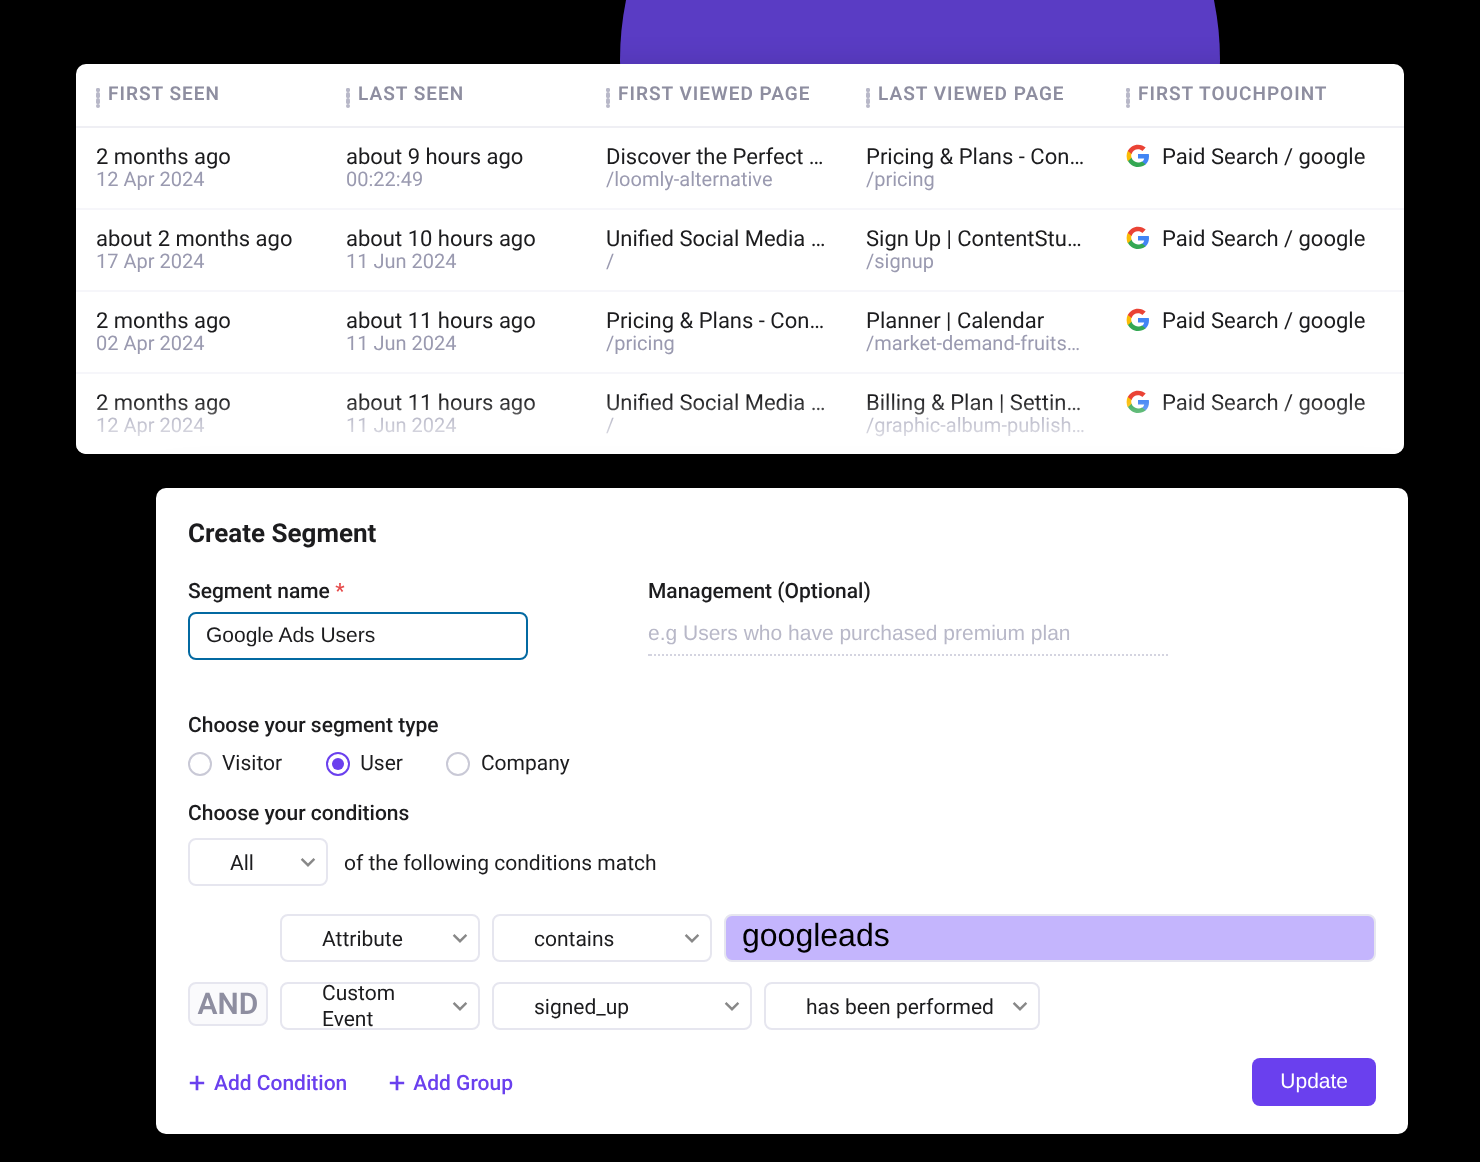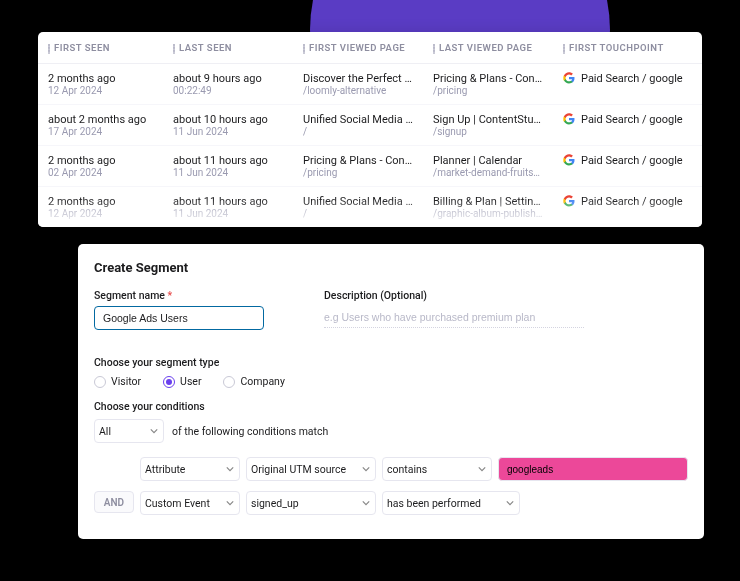--- a/index.html
+++ b/index.html
@@ -95,38 +95,38 @@
   .radio{
     width:12px;height:12px;border-radius:50%;border:1.5px solid #c9c9d6;display:inline-block;position:relative;
   }
   .radio.checked{border-color:#6a40ee}
   .radio.checked::after{
     content:"";position:absolute;top:2px;left:2px;width:6px;height:6px;border-radius:50%;background:#6a40ee;
   }
   .cond-row{display:flex;align-items:center;gap:8px;margin:6px 0 14px 0;font-size:10.5px;color:#1c1c1e}
   .select{
     height:24px;border:1px solid #e6e6ef;border-radius:4px;background:#fff;
-    font-size:10.5px;padding:0 18px 0 4px;position:relative;display:flex;align-items:center;color:#1c1c1e;
+    font-size:10.5px;padding:0 18px 0 20px;position:relative;display:flex;align-items:center;color:#1c1c1e;
   }
   .select .chev{
     position:absolute;right:5px;top:50%;transform:translateY(-50%);
   }
   .chev svg{width:8px;height:8px;display:block}
   .rules{margin-left:46px}
   .rule{display:flex;gap:6px;margin-bottom:10px}
   .sel{flex:0 0 auto}
   .w1{width:100px}.w2{width:130px}.w3{width:110px}
   .val{
     flex:1;height:24px;border:1px solid #e6e6ef;border-radius:4px;
-    font-size:10px;padding:1px 8px;background:#ec4899
+    font-size:16px;padding:1px 8px;background:#c4b5fd
   }
   .and-chip{
     width:40px;text-align:left;
     height:22px;border:1px solid #e6e6ef;border-radius:4px;
-    font-size:10px;font-weight:600;color:#8e8ea0;background:#fafafc;
+    font-size:15px;font-weight:600;color:#8e8ea0;background:#fafafc;
     display:flex;align-items:center;justify-content:center;margin-right:0
   }
   .footer{display:flex;align-items:center;justify-content:space-between;margin-top:14px}
   .links{display:flex;gap:20px}
   .link{font-size:10.5px;color:#6a40ee;font-weight:500;display:flex;align-items:center;gap:4px;cursor:pointer}
   .link svg{width:9px;height:9px}
   .update-btn{
     background:#6a40ee;color:#fff;border:none;border-radius:4px;
     padding:6px 14px;font-size:10.5px;font-weight:500;cursor:pointer;
   }
@@ -302,21 +302,21 @@
   <div class="seg-title">Create Segment</div>
 
   <div class="seg-row">
     <div class="seg-col">
       <div class="lbl">
         <span>Segment name</span> <span class="req">*</span>
       </div>
       <input class="inp" value="Google Ads Users" style="">
     </div>
     <div class="seg-col" style="flex:1">
-      <div class="lbl">Description (Optional)</div>
+      <div class="lbl">Management (Optional)</div>
       <input class="desc-line" placeholder="e.g Users who have purchased premium plan" style="">
     </div>
   </div>
 
   <div class="lbl" style="margin-top:6px">Choose your segment type</div>
   <div class="radio-row">
       <label class="radio-item">
        <span class="radio "></span>
        <span>Visitor</span>
      </label>
@@ -346,28 +346,20 @@
   <div class="rules">
       <div class="rule">
        <div class="select sel w1">
           <span>Attribute</span>
           <span class="chev">
             <svg viewBox="0 0 10 10">
               <path d="M1 3l4 4 4-4" fill="none" stroke="#888" stroke-width="1.5"></path>
             </svg>
           </span>
         </div>
-       <div class="select sel w2">
-          <span>Original UTM source</span>
-          <span class="chev">
-            <svg viewBox="0 0 10 10">
-              <path d="M1 3l4 4 4-4" fill="none" stroke="#888" stroke-width="1.5"></path>
-            </svg>
-          </span>
-        </div>
        <div class="select sel w3">
           <span>contains</span>
           <span class="chev">
             <svg viewBox="0 0 10 10">
               <path d="M1 3l4 4 4-4" fill="none" stroke="#888" stroke-width="1.5"></path>
             </svg>
           </span>
         </div>
        <input class="val" value="googleads" style="">
      </div>
@@ -393,13 +385,30 @@
           <span>has been performed</span>
           <span class="chev">
             <svg viewBox="0 0 10 10">
               <path d="M1 3l4 4 4-4" fill="none" stroke="#888" stroke-width="1.5"></path>
             </svg>
           </span>
         </div>
      </div>
     </div>
 
+  <div class="footer">
+    <div class="links">
+      <div class="link">
+        <svg viewBox="0 0 10 10">
+            <path d="M5 1v8M1 5h8" stroke="#6a40ee" stroke-width="1.5"></path>
+          </svg>
+        <span>Add Condition</span>
+      </div>
+      <div class="link">
+        <svg viewBox="0 0 10 10">
+            <path d="M5 1v8M1 5h8" stroke="#6a40ee" stroke-width="1.5"></path>
+          </svg>
+        <span>Add Group</span>
+      </div>
+    </div>
+    <button class="update-btn">Update</button>
+  </div>
 </div>
 
 </body></html>

